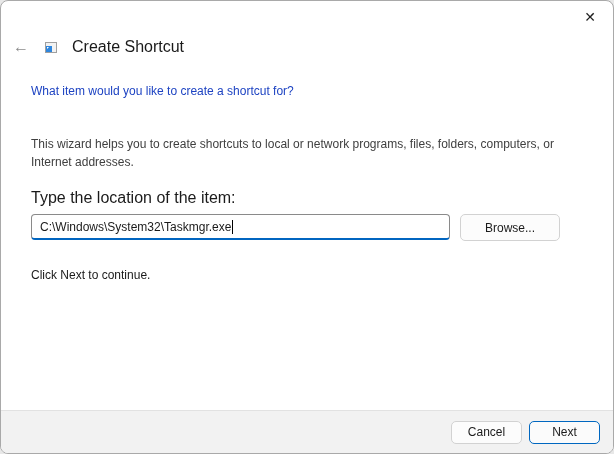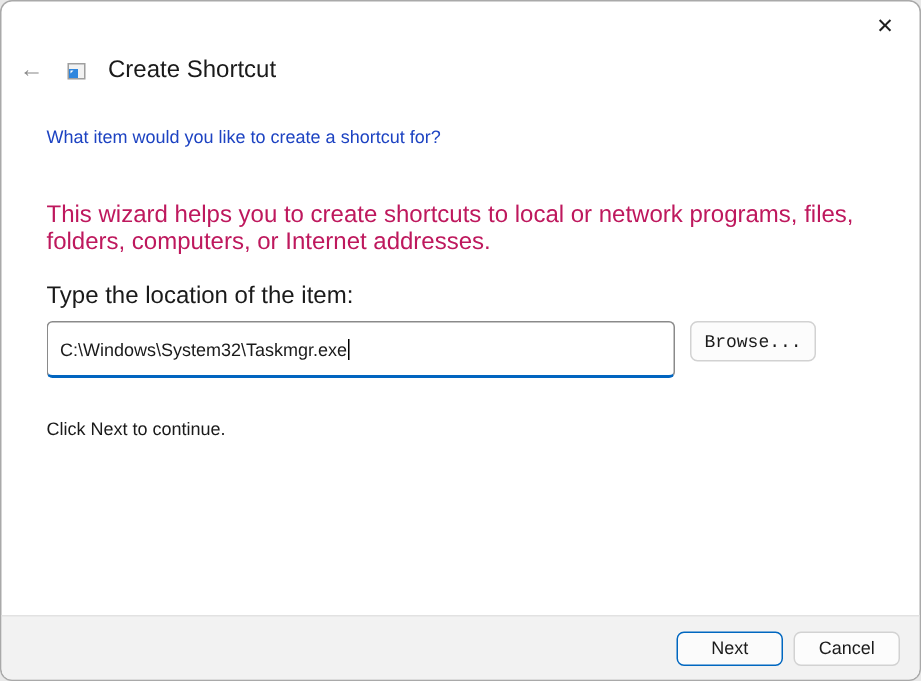--- a/index.html
+++ b/index.html
@@ -74,36 +74,36 @@
   
   .content { padding: 0 30px; }
   .heading {
     margin-top: 23px;
     font-size: 12px;
     font-weight: 400;
     color: #1d43c2;
   }
   .description {
     margin-top: 37px;
-    font-size: 16px;
+    font-size: 12px;
     line-height: 18px;
     max-width: 556px;
-    color: #be185d;
+    color: #404040;
   }
   .field-label {
     margin-top: 18px;
     font-size: 16px;
   }
   .input-row {
     margin-top: 7px;
     display: flex;
     align-items: flex-start;
   }
   .textbox {
-    width: 419px; height: 38px;
+    width: 419px; height: 26px;
     background: #ffffff;
     border: 1px solid #8a8a8a;
     border-bottom: 2px solid #0165c0;
     border-radius: 4px;
     padding: 0 8px;
     display: flex;
     align-items: center;
     font-size: 12px;
     white-space: nowrap;
     overflow: hidden;
@@ -118,21 +118,21 @@
     font-family: "Liberation Sans", sans-serif;
     font-size: 12px;
     color: #1b1b1b;
     background: #fcfcfc;
     border: 1px solid #d2d2d2;
     border-radius: 5px;
     cursor: default;
   }
   .browse-btn {
     margin-left: 10px;
-    width: 84px; height: 27px; font-family: Liberation Mono, monospace;
+    width: 100px; height: 27px;
   }
   .hint {
     margin-top: 27px;
     font-size: 12px;
   }
   
   .footer {
     position: absolute;
     left: 0; right: 0; bottom: 0;
     height: 43px;
@@ -181,17 +181,17 @@
         <span>C:\Windows\System32\Taskmgr.exe</span>
           <span class="caret"></span>
       </div>
       <button class="btn browse-btn">Browse...</button>
     </div>
 
     <div class="hint">Click Next to continue.</div>
   </div>
 
   <div class="footer">
+    <button class="btn cancel-btn">Cancel</button>
     <button class="btn next-btn">Next</button>
-    <button class="btn cancel-btn">Cancel</button>
   </div>
 
 </div>
 
 </body></html>

